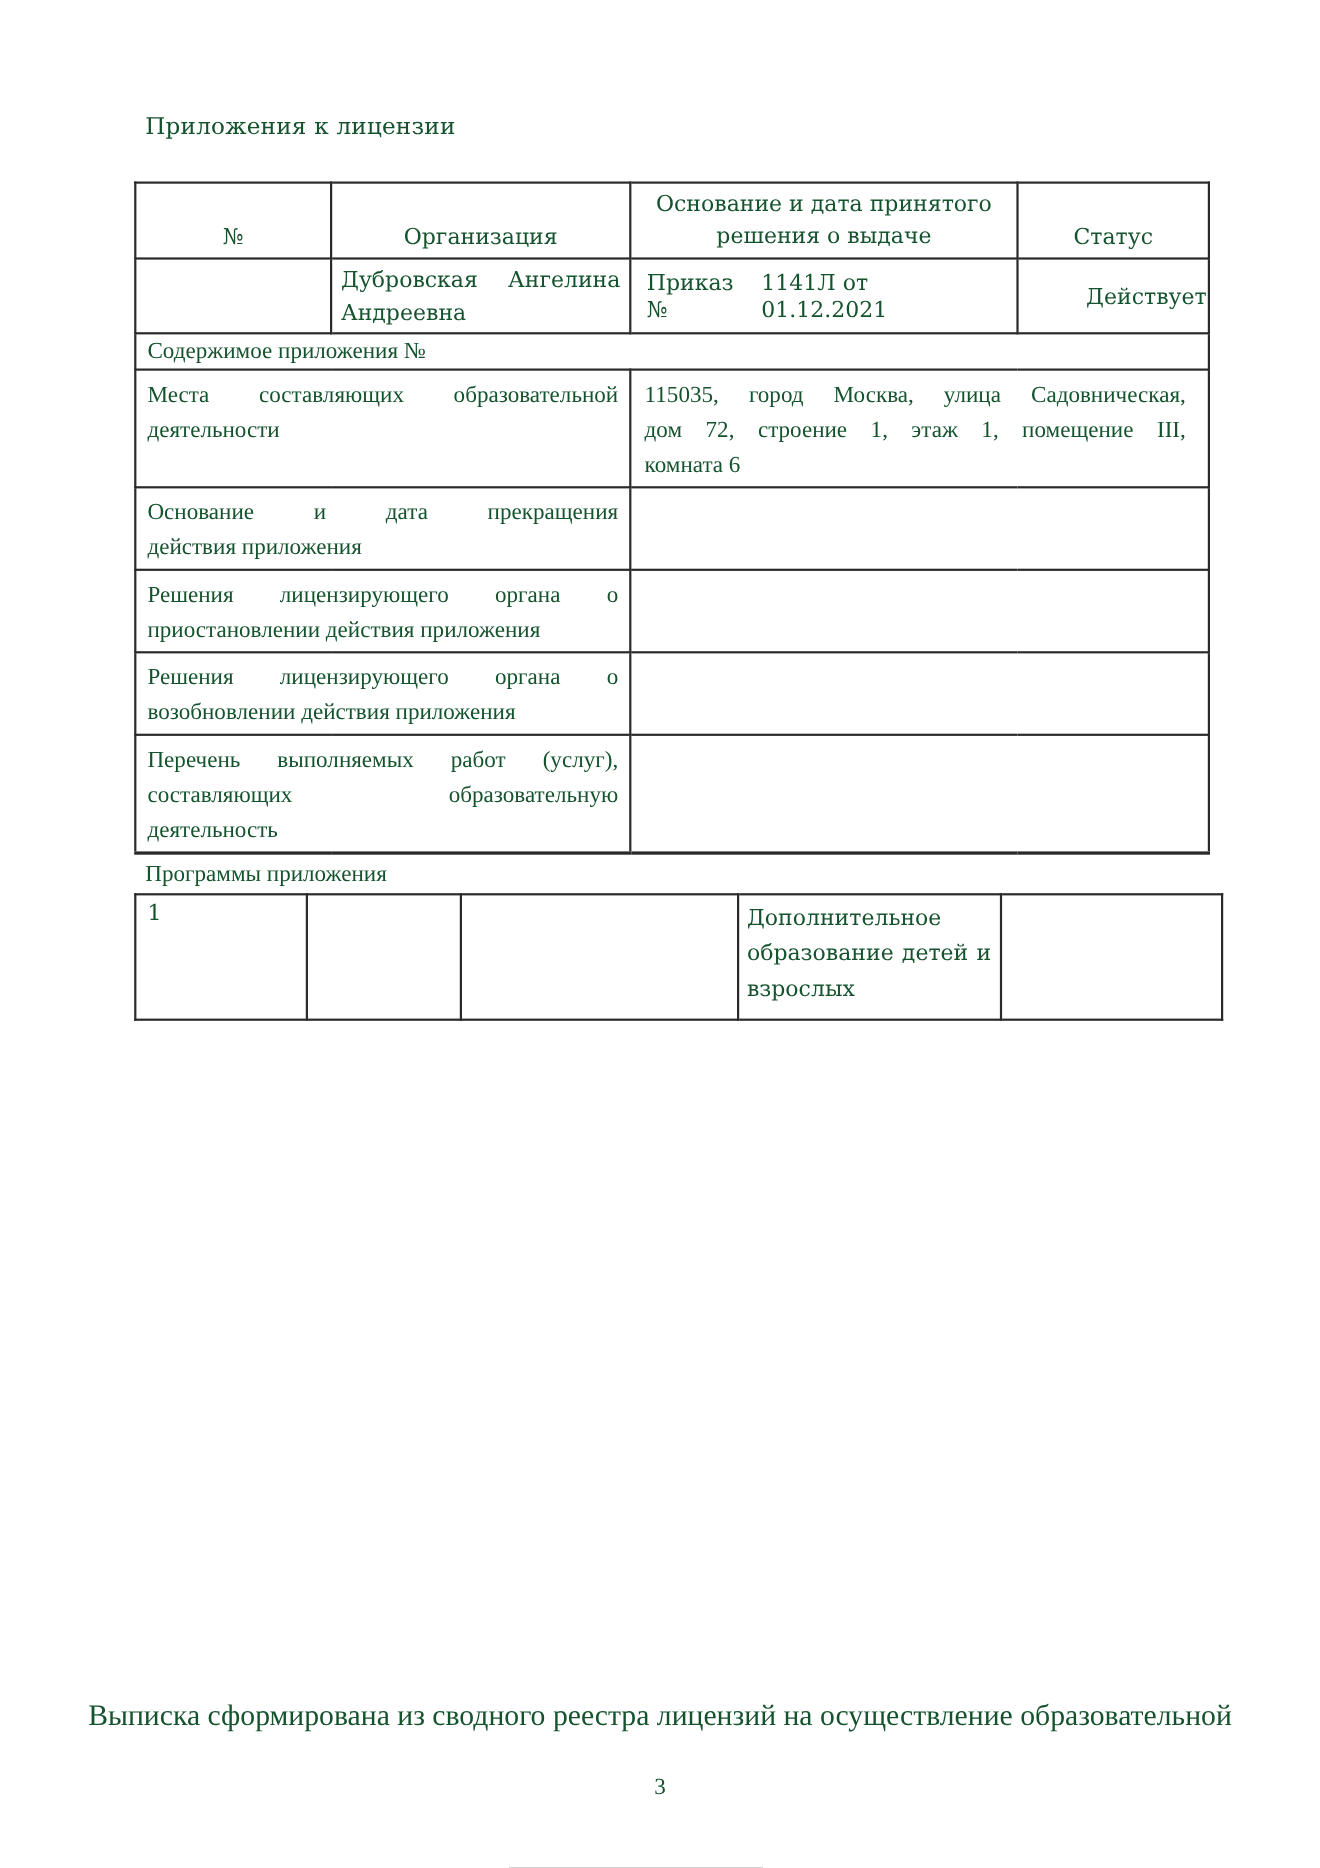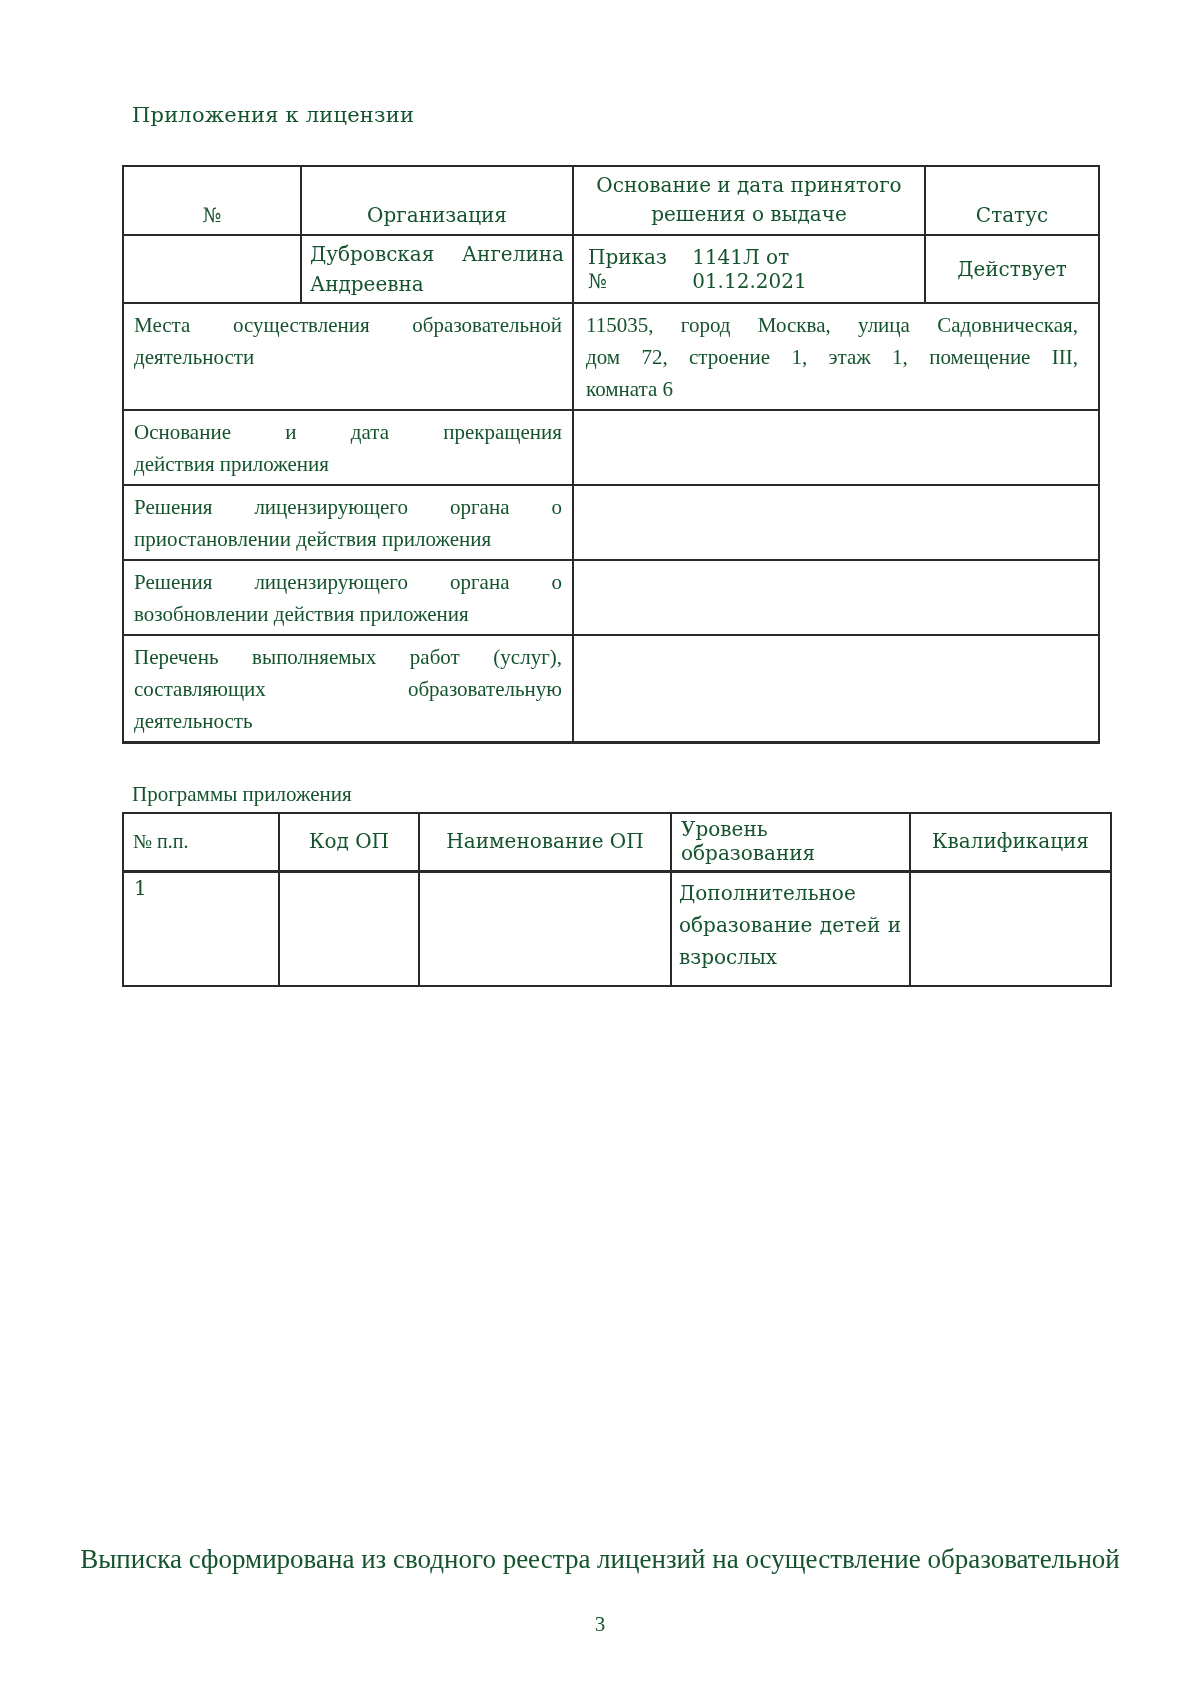--- a/index.html
+++ b/index.html
@@ -26,21 +26,21 @@
 
   
   .t1{position:absolute; left:122px; top:165px; width:976px;}
   .t1 td{font-size:20px;}
   .t1 .hdr td{vertical-align:bottom; text-align:center; padding:4px 6px 7px 6px;}
   .t1 .hdr .basis-hd{vertical-align:middle; line-height:29px; padding-bottom:5px;}
   .t1 .entry td{vertical-align:middle;}
   .t1 .org-cell{padding:3px 8px; line-height:30px;}
   .t1 .order-cell{padding:4px 14px;}
   .order-flex{display:flex; justify-content:space-between; align-items:center;}
-  .t1 .status-cell{text-align:center;margin-left:44px;}
+  .t1 .status-cell{text-align:right;margin-left:44px;}
   .t1 .contents-row td{font-size:21px; padding:2px 8px 4px 10px;}
   .t1 .body-row td{vertical-align:top; font-size:21px; line-height:32px; padding:5px 10px 4px 10px;}
   .t1 .body-row .val{padding:5px 20px 4px 12px;}
   .t1 tr:last-child td{border-bottom-width:3px;}
 
   .jline{text-align:justify; text-align-last:justify;}
   .lline{text-align:left;}
 
   
   .programs-heading{
@@ -94,23 +94,26 @@
         <div class="lline">Андреевна</div>
       </td>
       <td class="order-cell">
         <div class="order-flex">
           <span>Приказ №</span>
           <span>1141Л от 01.12.2021</span>
         </div>
       </td>
       <td class="status-cell">Действует</td>
     </tr>
+    <tr class="contents-row c" style="height:32px">
+      <td colspan="4">Содержимое приложения №</td>
+    </tr>
     <tr class="body-row c" style="height:104px">
       <td colspan="2">
-        <div class="jline">Места осуществления образовательной</div>
+        <div class="jline">Места составляющих образовательной</div>
         <div class="lline">деятельности</div>
       </td>
       <td colspan="2" class="val">
         <div class="jline">115035, город Москва, улица Садовническая,</div>
         <div class="jline">дом 72, строение 1, этаж 1, помещение III,</div>
         <div class="lline">комната 6</div>
       </td>
     </tr>
     <tr class="body-row c" style="height:72px">
       <td colspan="2">
@@ -148,27 +151,20 @@
 
   <table class="t2 w">
     <colgroup>
       <col style="width:156px">
         <col style="width:140px">
         <col style="width:252px">
         <col style="width:239px">
         <col style="width:201px">
     </colgroup>
     <tbody>
-        <tr class="hdr" style="height:36px">
-      <td class="ha-left c">№ п.п.</td>
-      <td class="ha-center">Код ОП</td>
-      <td class="ha-center">Наименование ОП</td>
-      <td class="ha-left">Уровень образования</td>
-      <td class="ha-center">Квалификация</td>
-    </tr>
     <tr class="data">
       <td class="num-cell">1</td>
       <td></td>
       <td></td>
       <td class="level-cell">
         <div class="lline">Дополнительное</div>
         <div class="jline">образование детей и</div>
         <div class="lline">взрослых</div>
       </td>
       <td></td>

